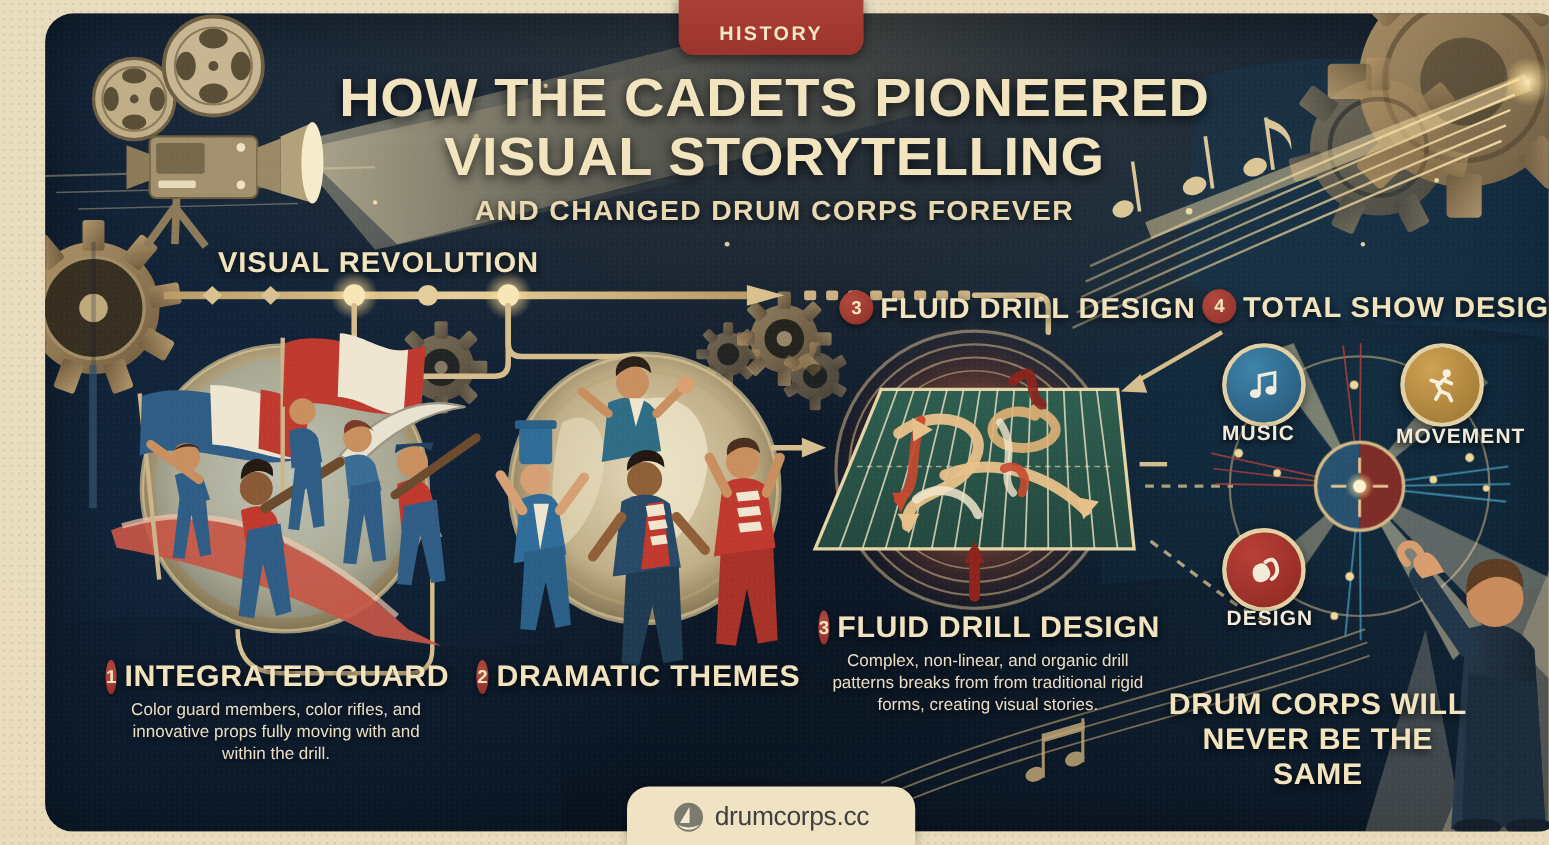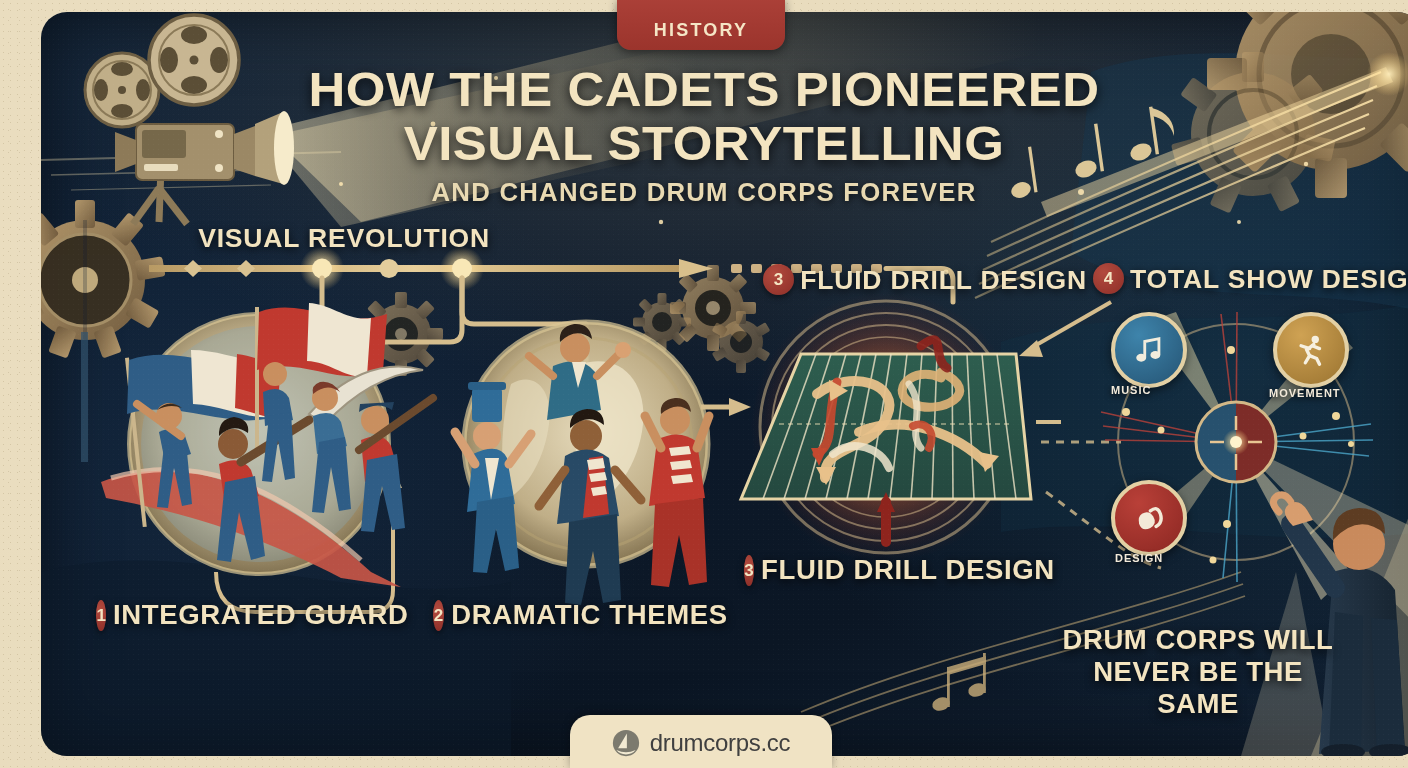--- a/index.html
+++ b/index.html
@@ -106,21 +106,21 @@
   #card2{left:392px;top:588px;width:292px;}
   #card3{left:714px;top:543px;width:286px;}
 
   .closer{
     position:absolute;left:1012px;top:612px;width:290px;text-align:center;
     color:#f3e4c0;font-weight:bold;font-size:27px;line-height:32px;
     letter-spacing:.5px;text-shadow:0 3px 9px rgba(0,0,0,.85);
     z-index:30;transform:scaleX(1.02);
   }
   .iconlabel{
-    position:absolute;color:#f3eada;font-weight:bold;font-size:11px;
+    position:absolute;color:#f3eada;font-weight:bold;font-size:19px;
     letter-spacing:1px;text-shadow:0 2px 6px rgba(0,0,0,.9);z-index:31;
   }
   #lbl-music{left:1070px;top:372px;}
   #lbl-movement{left:1228px;top:375px;}
   #lbl-props{left:1074px;top:540px;}
 
   .footer{
     position:absolute;left:570px;top:715px;width:262px;height:55px;
     background:#f0e3c4;border-radius:20px 20px 0 0;
     display:flex;align-items:center;justify-content:center;gap:10px;
@@ -731,34 +731,36 @@
 
     <div class="iconlabel" id="lbl-music">MUSIC</div>
     <div class="iconlabel" id="lbl-movement">MOVEMENT</div>
     <div class="iconlabel" id="lbl-props">DESIGN</div>
 
     <div class="card" id="card1">
       <div class="hd">
         <div class="numdot">1</div>
         <div class="ttl">INTEGRATED GUARD</div>
       </div>
+      <div class="bd">Color guard members, color rifles, and innovative props fully moving with and within the drill.</div>
     </div>
 
     <div class="card" id="card2">
       <div class="hd">
         <div class="numdot">2</div>
         <div class="ttl">DRAMATIC THEMES</div>
       </div>
     </div>
 
     <div class="card" id="card3">
       <div class="hd">
         <div class="numdot">3</div>
         <div class="ttl">FLUID DRILL DESIGN</div>
       </div>
+      <div class="bd">Complex, non-linear, and organic drill patterns breaks from from traditional rigid forms, creating visual stories.</div>
     </div>
 
     <div class="closer">
       <div>DRUM CORPS WILL</div>
       <div>NEVER BE THE SAME</div>
     </div>
   </div>
 
   <div class="history-badge">
     <span>HISTORY</span>

